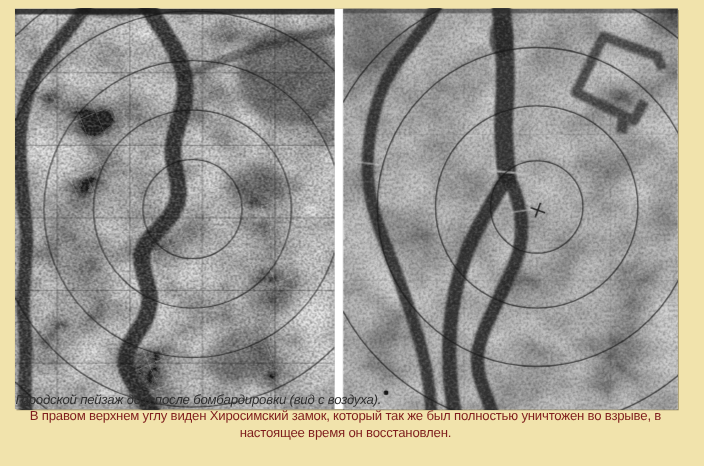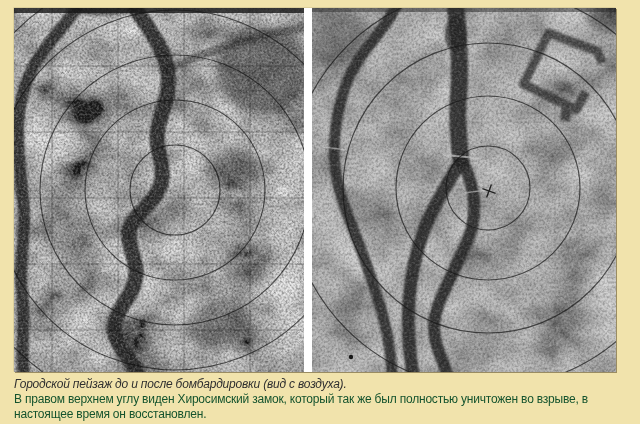--- a/index.html
+++ b/index.html
@@ -15,26 +15,26 @@
     width: 602px; height: 364px;
     background: #ffffff;
     display: flex; gap: 8px;
     box-shadow: 1px 1px 0 rgba(82,70,38,.55), -0.5px -0.5px 0 rgba(82,70,38,.25);
   }
   .panel { height: 364px; overflow: hidden; background: #8f8f8f; }
   .panel.left  { width: 290px; }
   .panel.right { width: 304px; }
   .panel svg { display: block; width: 100%; height: 100%; }
   .caption {
-    position: absolute; left: 14px; top: 377px; width: 600px;
+    position: absolute; left: 14px; top: 356px; width: 600px;
     font-size: 12px; line-height: 15px; letter-spacing: -0.2px;
     color: #1d1d1d;
   }
   .cap-title { font-style: italic; color: #2f2f2f; }
-  .cap-body  { color: #14532d; }
+  .cap-body  { color: #7f1d1d; text-align: center; }
 </style>
 </head>
 <body>
 
 <div class="composite">
 
   <div class="panel left">
     <svg viewBox="0 0 290 364" xmlns="http://www.w3.org/2000/svg">
       <defs>
         <filter id="Lmot" x="-5%" y="-5%" width="110%" height="110%">

